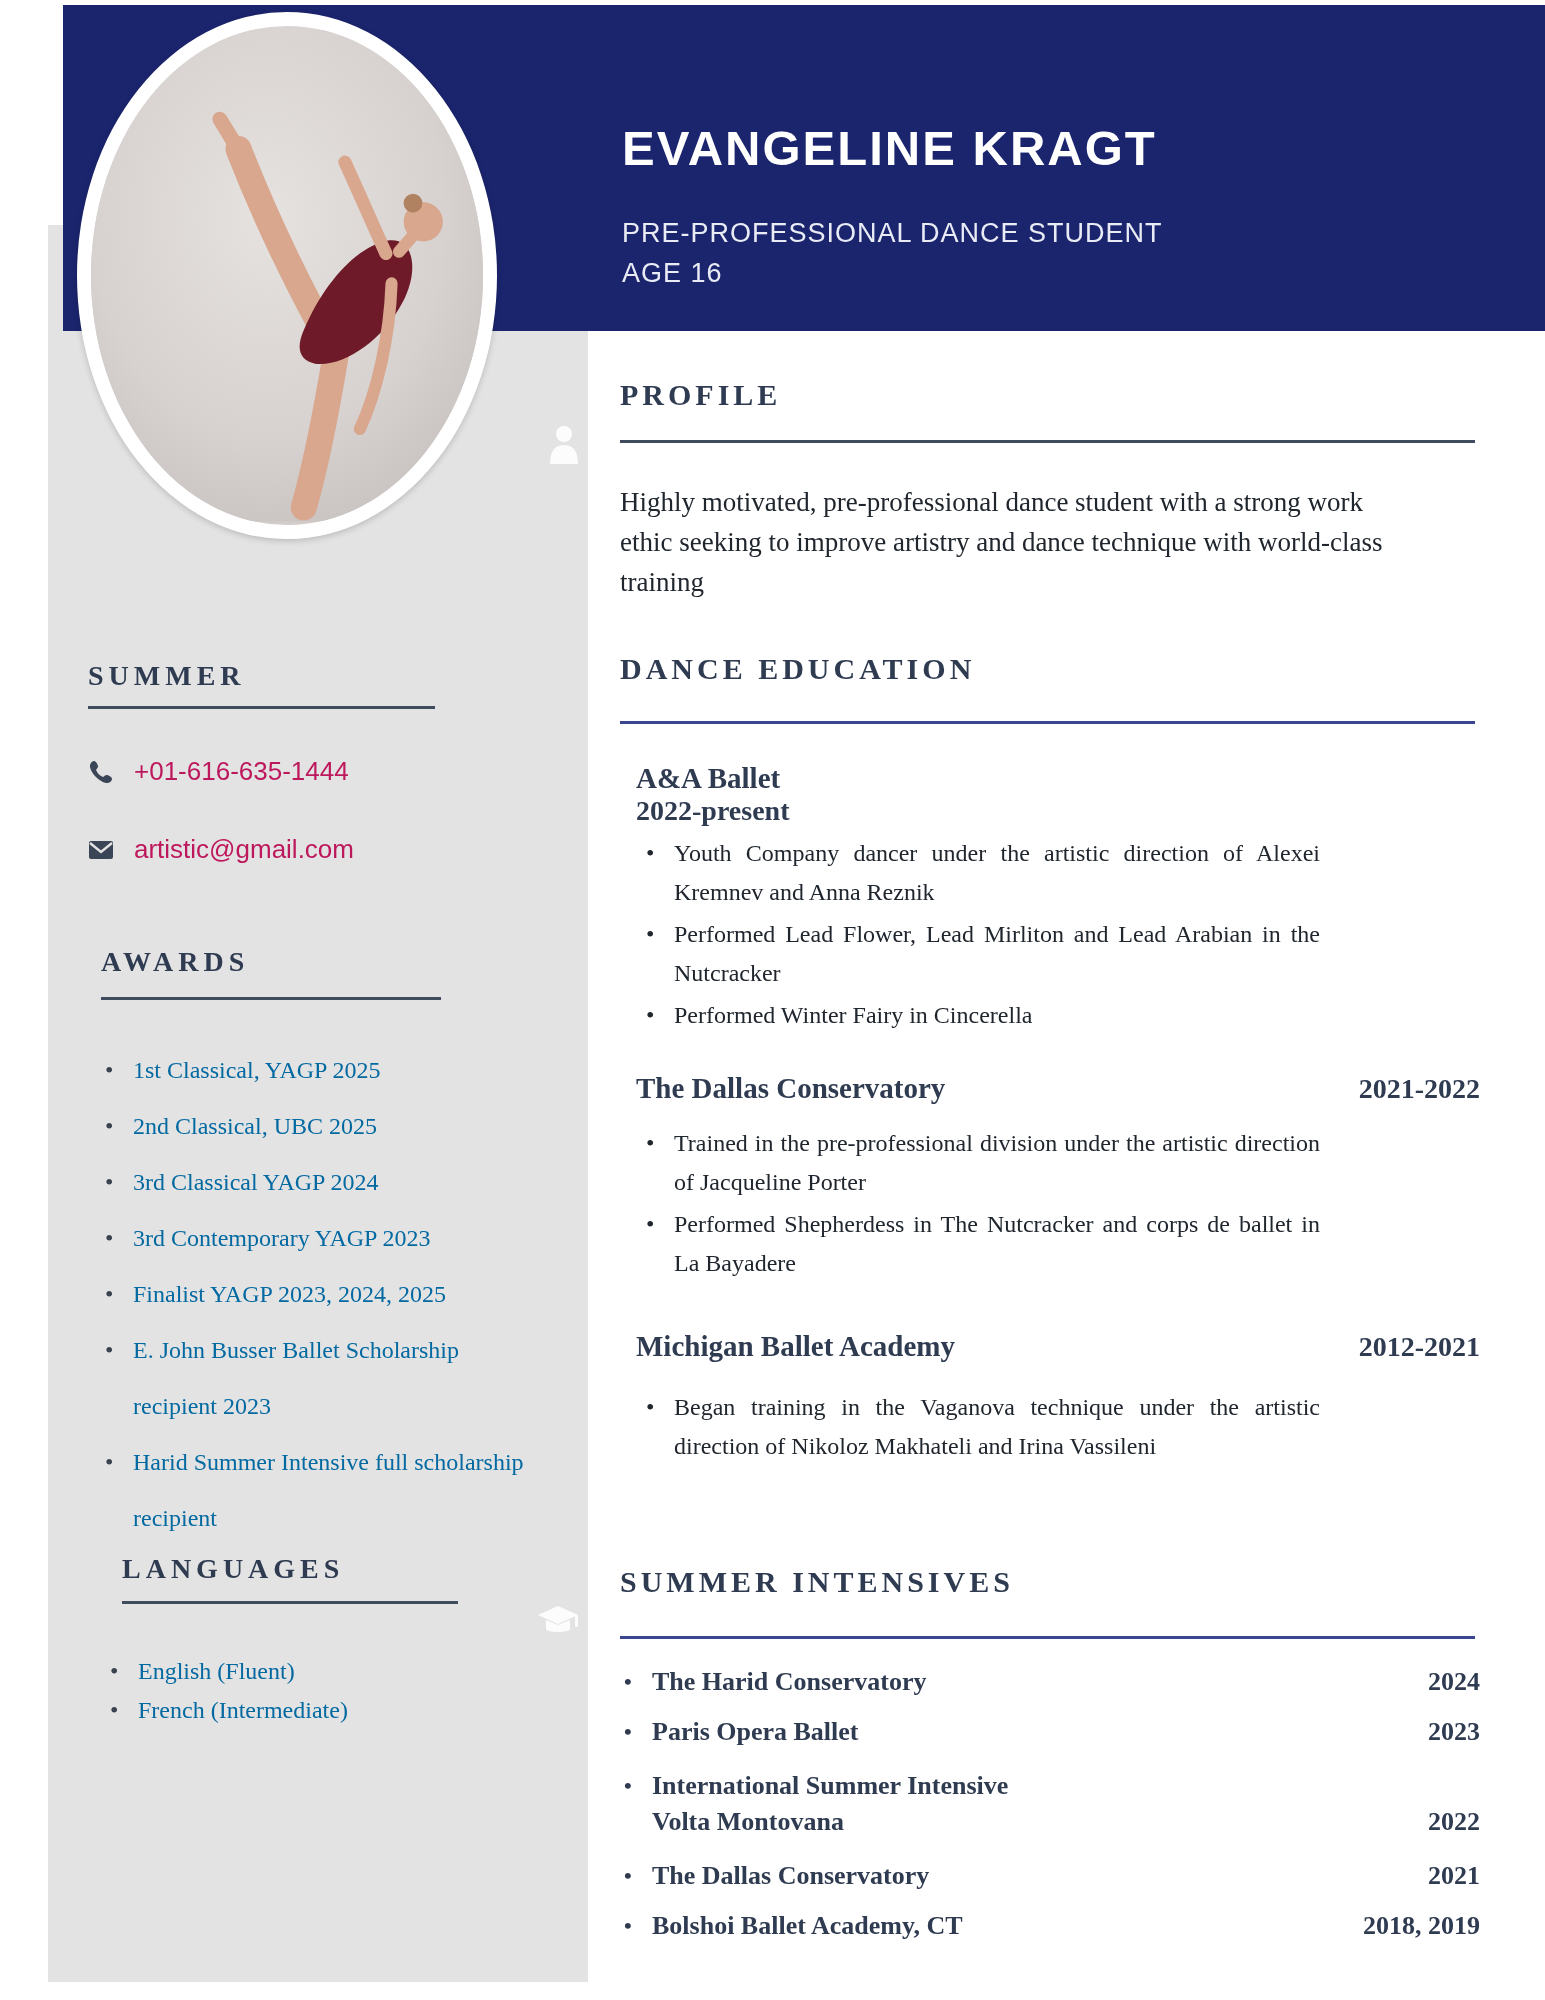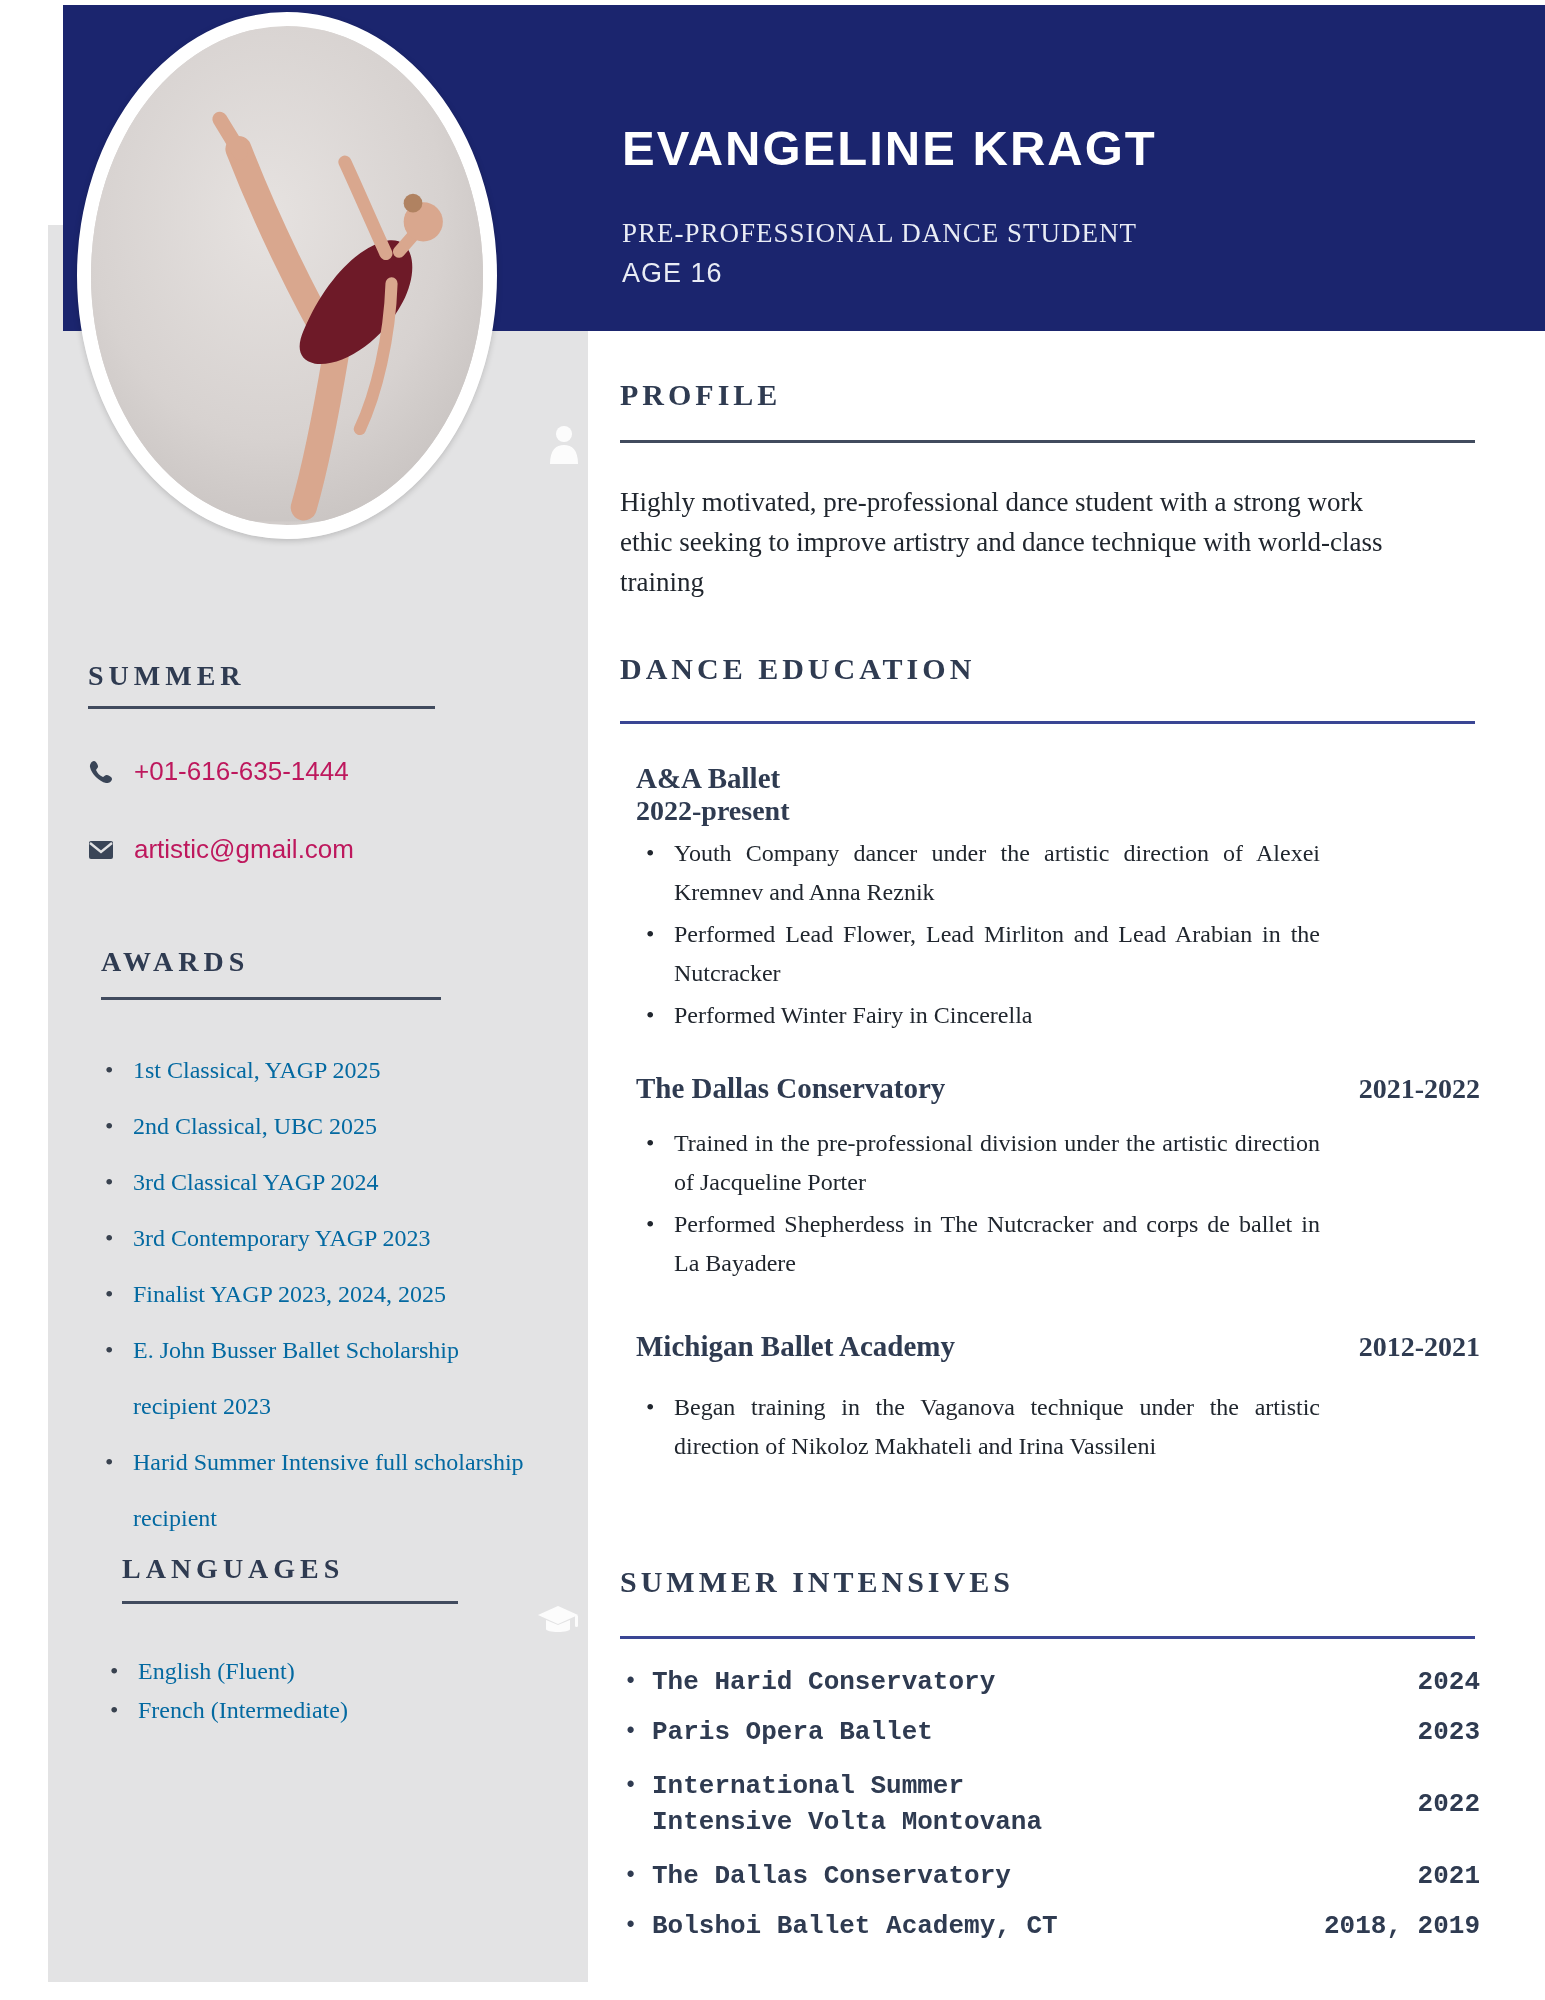--- a/index.html
+++ b/index.html
@@ -14,21 +14,21 @@
            border-radius:50%; border:14px solid #ffffff; overflow:hidden;
            background:radial-gradient(ellipse at 45% 40%, #e3dfdd 0%, #d8d3d1 55%, #c6c1bf 100%);
            box-shadow:0 2px 6px rgba(0,0,0,.18); }
   .photo svg { width:100%; height:100%; display:block; }
 
   
   .name { position:absolute; left:622px; top:120px; color:#ffffff;
           font-family:"Liberation Sans", sans-serif; font-weight:800;
           font-size:49px; letter-spacing:2px; }
   .subtitle { position:absolute; left:622px; top:218px; color:#e9ecf5;
-          font-family:Liberation Serif, serif; font-size:27px; letter-spacing:1px; }
+          font-family:Liberation Sans, sans-serif; font-size:27px; letter-spacing:1px; }
   .ageline { position:absolute; left:622px; top:258px; color:#e9ecf5;
           font-family:"Liberation Sans", sans-serif; font-size:27px; letter-spacing:1px; }
 
   
   .h-serif { font-family:"Liberation Serif", serif; font-weight:700; color:#2f3b51; }
   .rule-dark { position:absolute; height:3px; background:#414b5e; }
   .rule-navy { position:absolute; height:3px; background:#3a4694; }
 
   
   .sb-h { position:absolute; font-size:28px; letter-spacing:5px; }
@@ -52,21 +52,21 @@
   .school { font-size:29px; font-weight:700; color:#2f3b51; }
   .edates { font-size:28px; font-weight:700; color:#2f3b51; }
 
   ul.edu { list-style:none; position:absolute; left:620px; width:830px; }
   ul.edu li { position:relative; padding-left:54px; margin-bottom:3px;
               font-size:24px; line-height:39px; color:#20262e;
               text-align:justify; max-width:700px; }
   ul.edu li::before { content:"\2022"; position:absolute; left:26px; color:#20262e; }
 
   .srows { position:absolute; left:620px; top:1664px; width:860px; }
-  .srow { display:flex; justify-content:space-between; align-items:center;font-family:Liberation Mono, monospace; }
+  .srow { display:flex; justify-content:space-between; align-items:flex-end; }
   .srow .sname { position:relative; padding-left:32px; width:470px;
                  font-size:26px; line-height:36px; font-weight:700; color:#2f3b51; }
   .srow .sname::before { content:"\2022"; position:absolute; left:4px; font-size:22px; }
   .srow .syear { font-size:26px; line-height:36px; font-weight:700; color:#2f3b51; }
 
   
   .ghost { position:absolute; opacity:.92; }
 </style>
 </head>
 <body>

